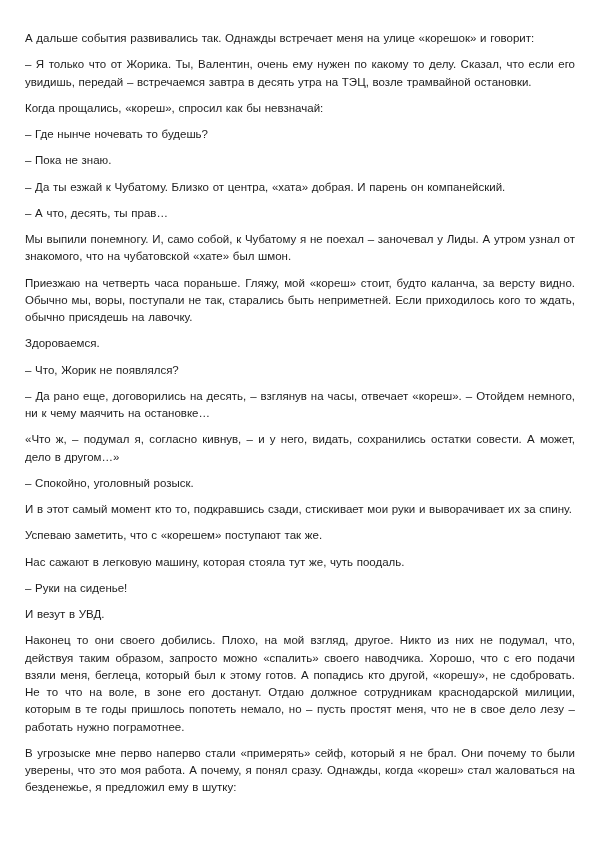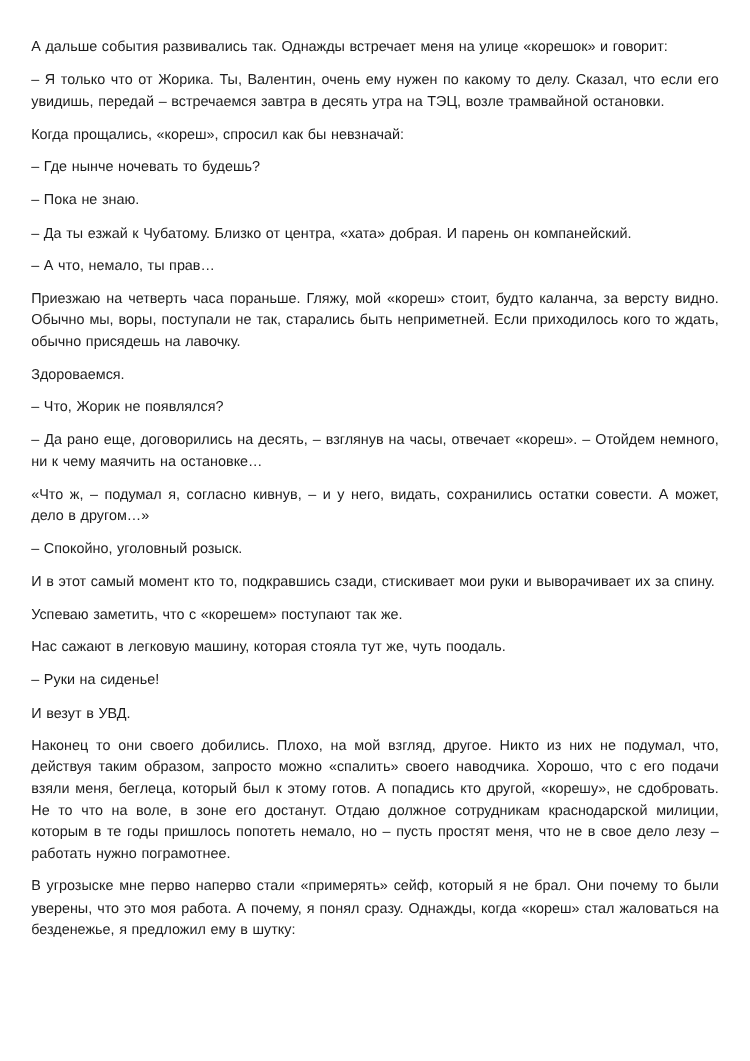--- a/index.html
+++ b/index.html
@@ -34,21 +34,22 @@
 <body>
 
 <div class="page">
   <div class="text-body">
       <p class="para">А дальше события развивались так. Однажды встречает меня на улице «корешок» и говорит:</p>
       <p class="para">– Я только что от Жорика. Ты, Валентин, очень ему нужен по какому то делу. Сказал, что если его увидишь, передай – встречаемся завтра в десять утра на ТЭЦ, возле трамвайной остановки.</p>
       <p class="para">Когда прощались, «кореш», спросил как бы невзначай:</p>
       <p class="para">– Где нынче ночевать то будешь?</p>
       <p class="para">– Пока не знаю.</p>
       <p class="para">– Да ты езжай к Чубатому. Близко от центра, «хата» добрая. И парень он компанейский.</p>
-      <p class="para">– А что, немало, ты прав…</p>
+      <p class="para">– А что, десять, ты прав…</p>
+      <p class="para">Мы выпили понемногу. И, само собой, к Чубатому я не поехал – заночевал у Лиды. А утром узнал от знакомого, что на чубатовской «хате» был шмон.</p>
       <p class="para">Приезжаю на четверть часа пораньше. Гляжу, мой «кореш» стоит, будто каланча, за версту видно. Обычно мы, воры, поступали не так, старались быть неприметней. Если приходилось кого то ждать, обычно присядешь на лавочку.</p>
       <p class="para">Здороваемся.</p>
       <p class="para">– Что, Жорик не появлялся?</p>
       <p class="para">– Да рано еще, договорились на десять, – взглянув на часы, отвечает «кореш». – Отойдем немного, ни к чему маячить на остановке…</p>
       <p class="para">«Что ж, – подумал я, согласно кивнув, – и у него, видать, сохранились остатки совести. А может, дело в другом…»</p>
       <p class="para">– Спокойно, уголовный розыск.</p>
       <p class="para">И в этот самый момент кто то, подкравшись сзади, стискивает мои руки и выворачивает их за спину.</p>
       <p class="para">Успеваю заметить, что с «корешем» поступают так же.</p>
       <p class="para">Нас сажают в легковую машину, которая стояла тут же, чуть поодаль.</p>
       <p class="para">– Руки на сиденье!</p>

